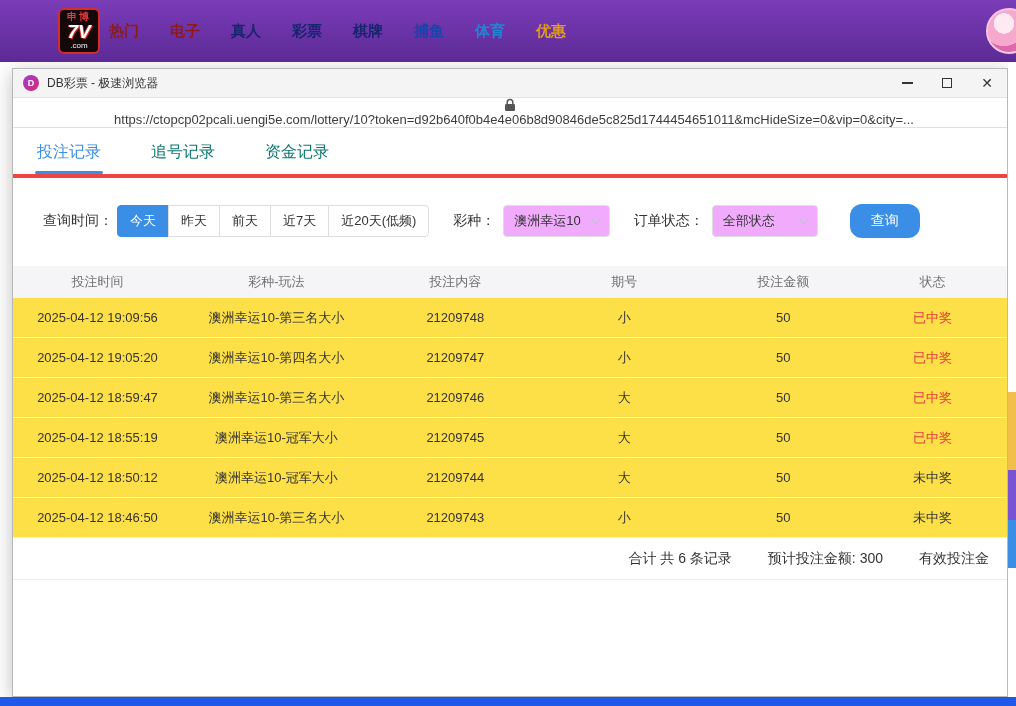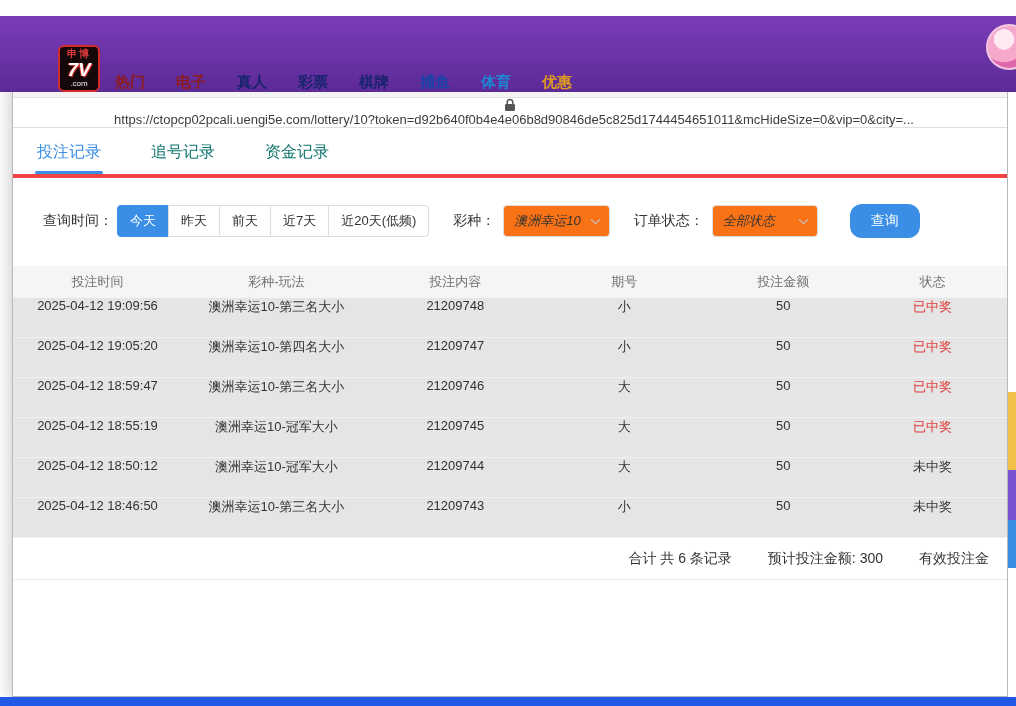--- a/index.html
+++ b/index.html
@@ -3,30 +3,30 @@
 <meta charset="utf-8">
 <style>
   * { margin:0; padding:0; box-sizing:border-box; }
   html,body { width:1016px; height:706px; }
   body {
     font-family:"Liberation Sans","DejaVu Sans",sans-serif;
     background:#fff; overflow:hidden; position:relative;
   }
 
   
-  .topbar { position:absolute; top:16px; left:0; width:1016px; height:76px;
+  .topbar { position:absolute; top:0; left:0; width:1016px; height:62px;
     background:linear-gradient(180deg, var(--topbar_light,#7b3cb8), var(--topbar_dark,#5c2a96));
-    display:flex; align-items:flex-end; z-index:1; }
+    display:flex; align-items:center; z-index:1; }
   .logo { margin-left:58px; background:#15080b; border:2px solid #d42b2b; border-radius:6px;
     padding:2px 7px; display:flex; flex-direction:column; align-items:center; line-height:1.05; cursor:pointer; }
   .logo-cn { color:#e23b3b; font-size:10px; font-weight:bold; letter-spacing:2px; }
   .logo-7v { color:#fff; font-size:19px; font-weight:bold; font-style:italic;
     text-shadow:1px 1px 0 #d42b2b, -1px 0 0 #d42b2b; }
   .logo-com { color:#f3f3f3; font-size:8px; }
-  .topnav { display:flex; margin-left:15px; gap:31px; }
+  .topnav { display:flex; margin-left:9px; gap:31px; }
   .nav-item { font-size:15px; font-weight:bold; cursor:pointer; white-space:nowrap; }
   .avatar { position:absolute; right:-16px; top:8px; width:46px; height:46px; border-radius:50%;
     border:2px solid #f3c6e2; cursor:pointer;
     background:radial-gradient(circle at 38% 32%, #ffe9f2 0 26%, #f7a8cd 27% 58%, #df67ac 59% 100%); }
 
   
   .browser-window { position:absolute; left:12px; top:68px; width:996px; height:629px;
     background:#fff; border:1px solid #b9b9b9; box-shadow:0 4px 18px rgba(0,0,0,.25); }
   .titlebar { height:29px; background:#f4f4f4; display:flex; align-items:center;
     padding-left:10px; border-bottom:1px solid #e3e3e3; }
@@ -59,34 +59,34 @@
   .filters { display:flex; align-items:center; margin:26px 0 0 30px; }
   .flabel { font-size:14px; color:#333; white-space:nowrap; }
   .btn-group { display:flex; margin:0 24px 0 4px; }
   .tbtn { height:32px; padding:0 12px; border:1px solid #ddd; background:#fff; font-size:13px;
     color:#333; display:flex; align-items:center; margin-left:-1px; cursor:pointer; white-space:nowrap; }
   .tbtn:first-child { border-radius:4px 0 0 4px; margin-left:0; }
   .tbtn:last-child { border-radius:0 4px 4px 0; }
   .tbtn.active { background:var(--accent,#3a8ee6); border-color:var(--accent,#3a8ee6); color:#fff; }
   .select { height:32px; border:1px solid #ddd; border-radius:4px; display:flex; align-items:center;
     padding:0 28px 0 10px; font-size:13px; color:#333; position:relative; margin:0 24px 0 8px;
-    cursor:pointer; min-width:106px; background:#f97316;font-style:italic; }
+    cursor:pointer; min-width:106px; background:#f0abfc; }
   .chev { position:absolute; right:10px; top:10px; width:7px; height:7px;
     border-right:1.5px solid #c0c4cc; border-bottom:1.5px solid #c0c4cc;
     transform:rotate(45deg); }
   .search-btn { width:70px; height:34px; background:var(--accent,#3a8ee6); color:#fff; border:none;
     border-radius:12px; font-size:14px; cursor:pointer; margin-left:8px;
     font-family:"Liberation Sans","DejaVu Sans",sans-serif; }
 
   
   .table { margin-top:28px; }
   .thead { display:flex; height:32px; background:#f5f5f7; align-items:center; }
   .th { font-size:13px; color:#707070; text-align:center; }
-  .trow { display:flex; height:40px; align-items:flex-start; border-bottom:1px solid #f1f1f1;
-    background:#e5e5e5; }
+  .trow { display:flex; height:40px; align-items:center; border-bottom:1px solid #f1f1f1;
+    background:#fde047; }
   .td { font-size:13px; color:#333; text-align:center; overflow:hidden; white-space:nowrap; }
   .c1{width:17%;} .c2{width:19%;} .c3{width:17%;} .c4{width:17%;} .c5{width:15%;} .c6{width:15%;}
   .td.won { color:var(--win_red,#e23b3b); }
   .summary { display:flex; justify-content:flex-end; align-items:center; gap:36px; height:42px;
     padding-right:18px; font-size:14px; color:#333; border-bottom:1px solid #ececec;
     white-space:nowrap; overflow:hidden; }
 
   
   .right-sliver { position:absolute; left:1008px; top:62px; width:8px; height:635px; background:#fff; }
   .sliver-block { position:absolute; left:0; width:8px; }

